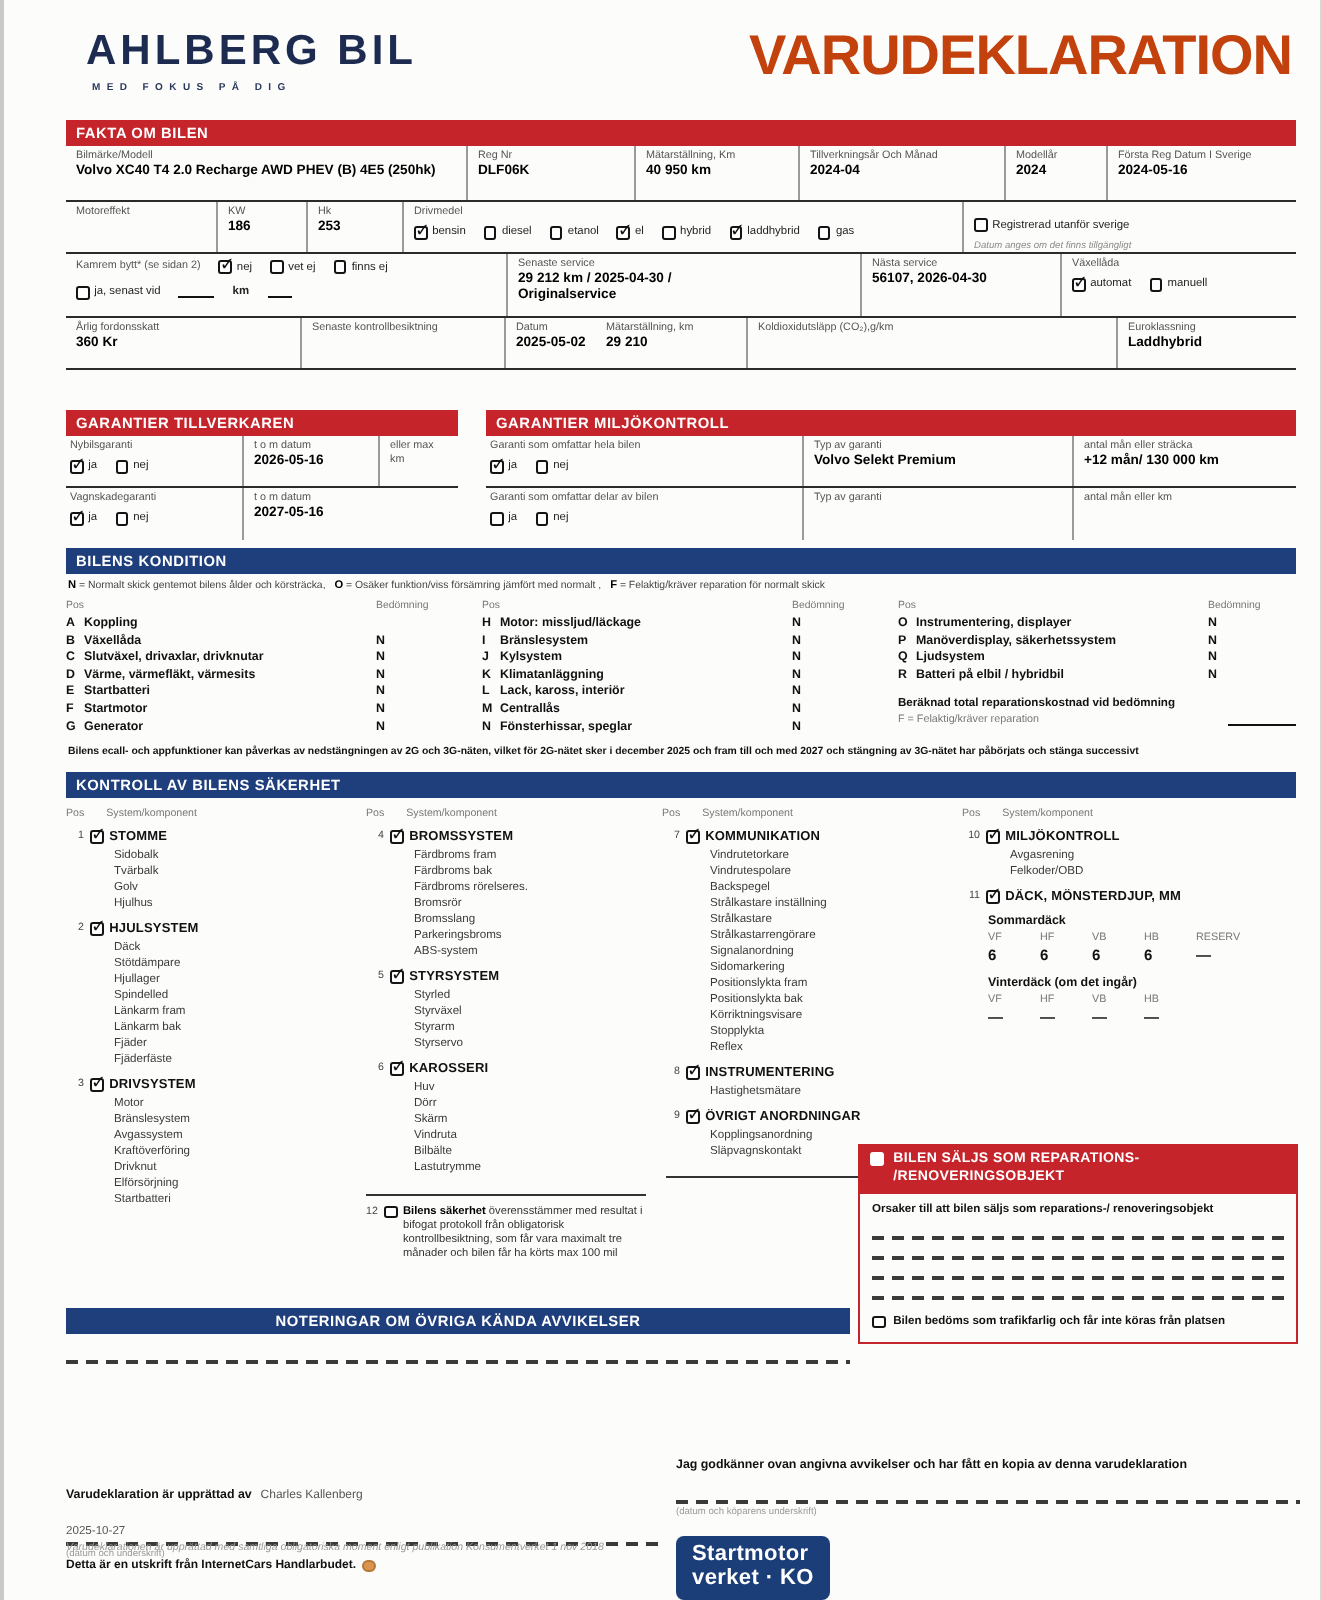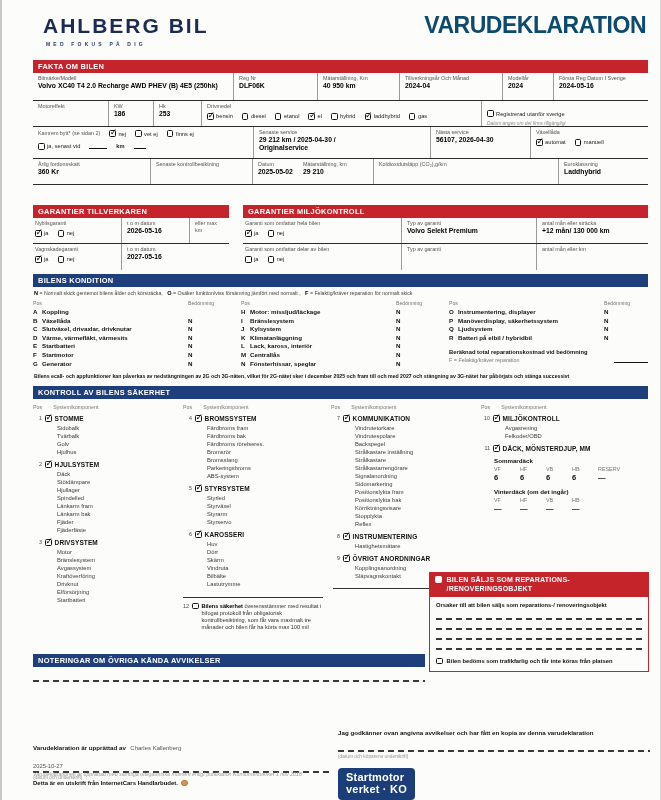--- a/index.html
+++ b/index.html
@@ -6,21 +6,21 @@
   html,body { background:#e9e9e7; }
   body { font-family: "Liberation Sans", "DejaVu Sans", sans-serif; color:#111; }
   .page { position:relative; width:661px; height:800px; margin:0 auto; background:#fcfcfb;
           padding:6px 13px 0 33px; overflow:hidden; box-shadow:inset 2px 0 0 #c9c9c6, inset -1px 0 0 #d6d6d3; }
 
   
   .hd { display:flex; justify-content:space-between; align-items:flex-start; padding:8px 2px 0 10px; height:54px; }
   .brand-name { font-size:21px; font-weight:800; letter-spacing:2px; color:#1d2b50; }
   .brand-tag { font-size:5px; letter-spacing:3.2px; color:#2a3a5e; margin:3px 0 0 3px; font-weight:bold; }
   .title-block { text-align:right; line-height:1; }
-  .doc-title { font-size:23px; font-weight:900; letter-spacing:-0.5px; color:#0c4a6e; }
+  .doc-title { font-size:28px; font-weight:900; letter-spacing:-0.5px; color:#c2410c; }
   .doc-sub { font-size:10.5px; font-weight:900; color:#0e0e10; margin-top:1px; }
 
   
   .banner { height:13px; padding:2px 5px 0; font-size:7.4px; font-weight:bold; color:#fff; letter-spacing:.3px; }
   .banner.red { background:#c5242b; }
   .banner.blue { background:#1e3e7c; }
 
   
   .frow { display:flex; border-bottom:1.6px solid #2b2b2b; }
   .fcell { padding:2px 4px 2px 5px; }
@@ -95,21 +95,21 @@
   .rb-title { font-size:7px; font-weight:800; line-height:8.5px; letter-spacing:.2px; }
   .rb-body { border:1.6px solid #c5242b; border-top:none; padding:5px 6px 6px; background:#fcfcfb; }
   .rb-label { font-size:5.8px; font-weight:800; line-height:7.5px; }
   .dashes { height:2px; background:repeating-linear-gradient(90deg,#3a3a3a 0 6px,transparent 6px 10px); margin-top:8px; }
   .rb-check { display:flex; gap:4px; margin-top:8px; align-items:flex-start; }
   .rb-chk-label { font-size:5.8px; font-weight:800; line-height:7px; }
 
   
   .bottom { display:flex; margin-top:9px; }
   .b-left { width:392px; }
-  .nb { width:100%; }
+  .nb { width:100%;text-align:center; }
   .note-dash { margin-top:13px; }
 
   .prepared { position:absolute; left:33px; top:736px; width:300px; }
   .prep-label { font-size:6.2px; font-weight:800; }
   .prep-name { font-size:6px; color:#555; }
   .prep-date { font-size:5.8px; color:#555; margin-top:9px; }
   .sig-dash { margin-top:2px; }
   .sig-note { font-size:4.8px; color:#999; margin-top:2px; }
   .approve { position:absolute; left:338px; top:729px; width:312px; }
   .appr-text { font-size:6.2px; font-weight:800; }

